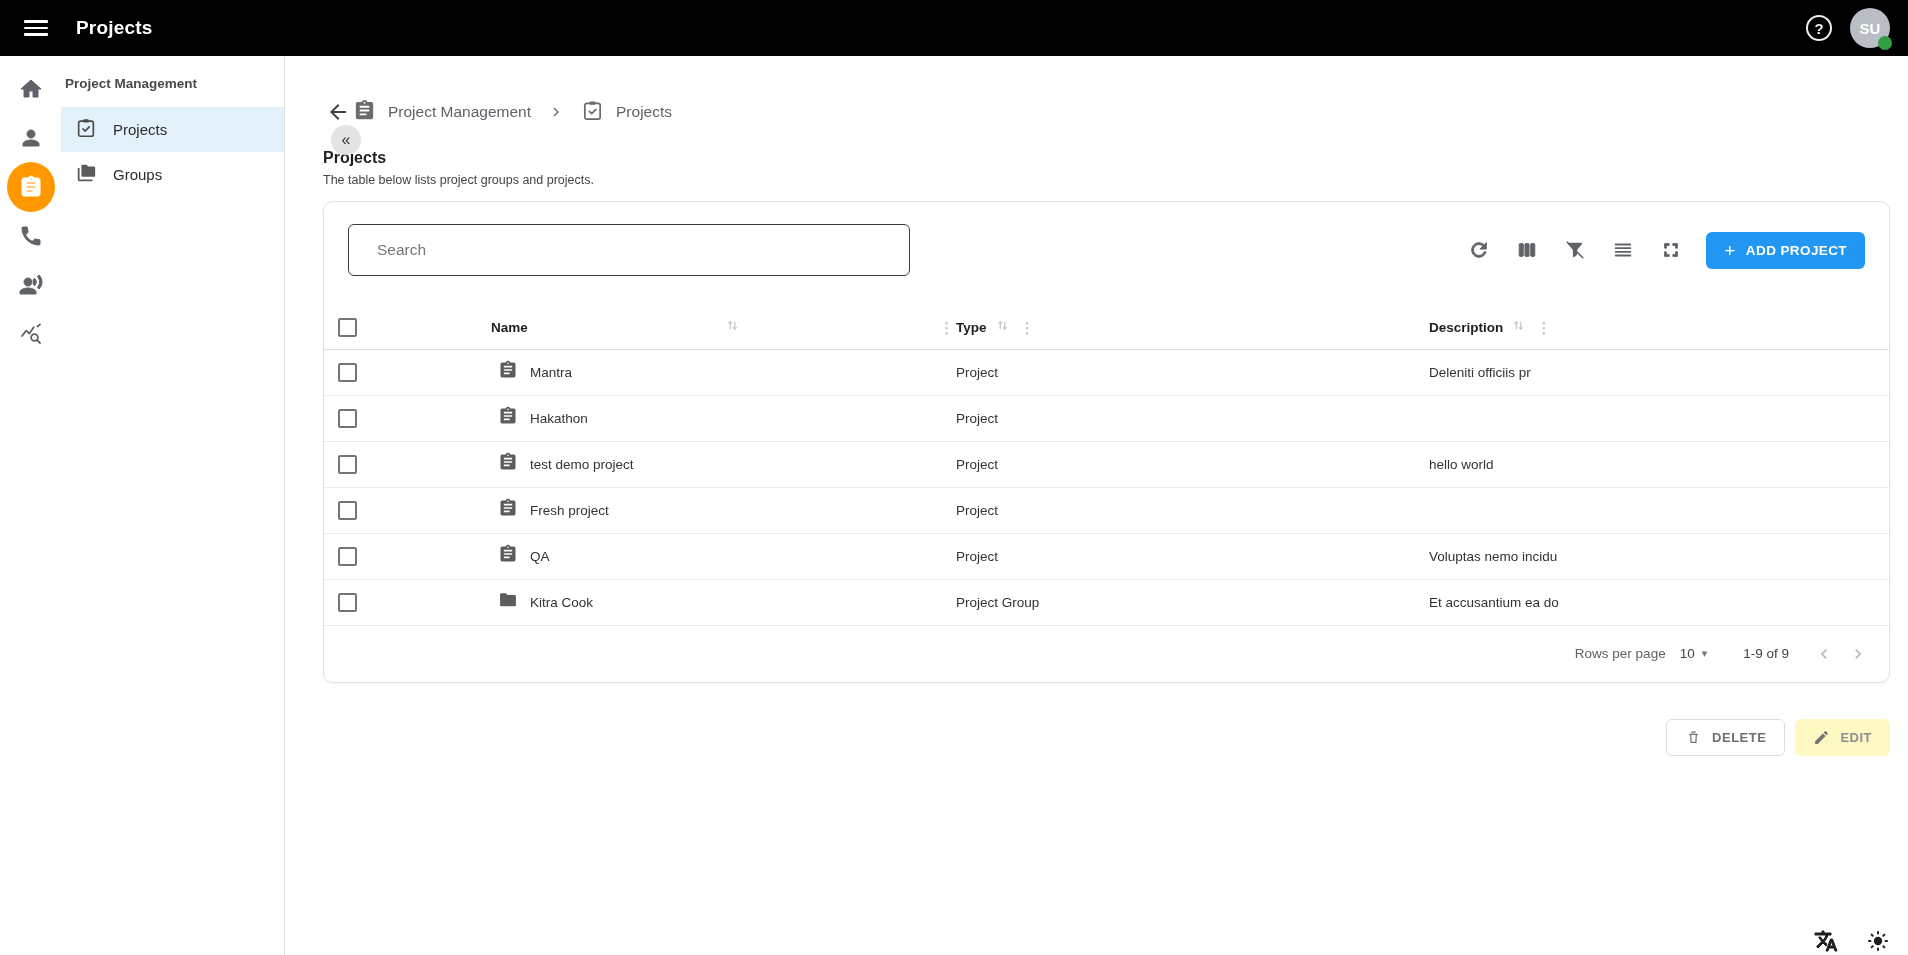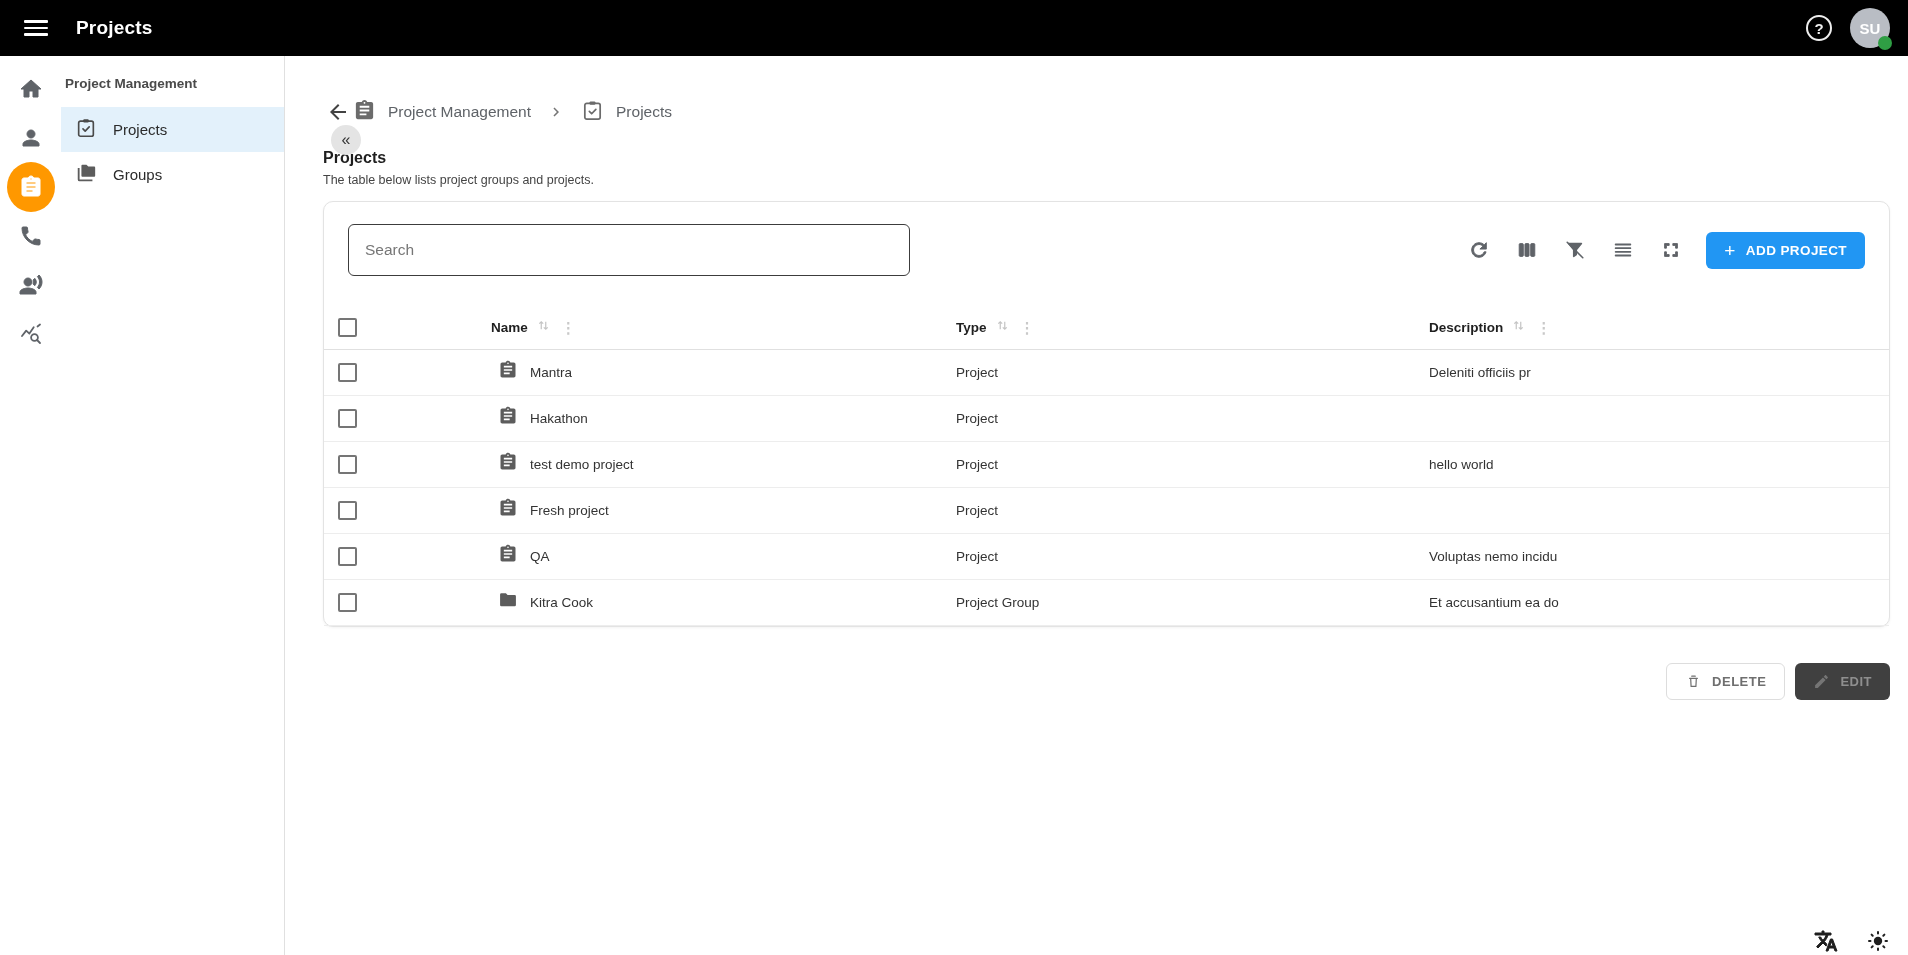--- a/index.html
+++ b/index.html
@@ -55,40 +55,40 @@
 
   .page-head { margin-top:22px; }
   .page-title { font-size:16px; font-weight:600; color:#1f1f1f; }
   .page-sub { font-size:12.5px; color:#444; margin-top:6px; }
 
   
   .card { margin-top:14px; width:1567px; border:1px solid #e3e3e3; border-radius:10px;
     box-shadow:0 1px 3px rgba(0,0,0,.05); background:#fff; }
   .card-toolbar { display:flex; align-items:center; padding:22px 24px 0 24px; }
   .search-input { width:562px; height:52px; border:1.5px solid #3c3c3c; border-radius:6px;
-    padding:0 16px; font-size:15.5px; color:#212121; outline:none; font-family:inherit; }
+    padding:0 28px; font-size:15.5px; color:#212121; outline:none; font-family:inherit; }
   .search-input::placeholder { color:#767676; }
   .toolbar-icons { margin-left:auto; display:flex; align-items:center; gap:14px; }
   .tool-btn { width:34px; height:34px; display:flex; align-items:center; justify-content:center;
     cursor:pointer; border-radius:50%; }
   .tool-btn svg { width:22px; height:22px; fill:#5f6368; stroke:#5f6368; }
   .add-btn { margin-left:18px; height:37px; background:#2196f3; color:#fff; border:none; border-radius:6px;
     padding:0 18px; font-size:13.5px; font-weight:700; letter-spacing:.4px; display:flex;
     align-items:center; gap:10px; cursor:pointer; font-family:inherit; }
   .add-btn .plus { font-size:19px; font-weight:400; line-height:1; }
 
   
   table { width:100%; border-collapse:collapse; table-layout:fixed; margin-top:31px; }
   col.c1 { width:157px; } col.c2 { width:475px; } col.c3 { width:473px; } col.c4 { width:auto; }
   thead th { height:42px; border-bottom:1px solid #e0e0e0; text-align:left; vertical-align:middle; }
   th .th-inner { display:flex; align-items:center; gap:8px; }
   th .col-label { font-size:13.5px; font-weight:700; color:#1f1f1f; }
   .sort-icon svg { width:15px; height:15px; stroke:#c4c4c4; fill:none; stroke-width:1.6; }
   .col-menu { color:#c9c9c9; font-size:15px; cursor:pointer; padding:0 2px; letter-spacing:0; }
-  th.c2-h .th-inner { padding-left:10px; }
+  th.c2-h .th-inner { padding-left:10px;justify-content:space-between; }
   tbody td { height:46px; border-bottom:1px solid #ededed; vertical-align:middle; }
   .cb-cell { padding-left:14px; }
   .checkbox { width:19px; height:19px; border:2px solid #757575; border-radius:2px; background:#fff; cursor:pointer; }
   .name-cell { display:flex; align-items:center; gap:12px; padding-left:17px; }
   .name-cell svg { width:20px; height:20px; fill:#5c5c5c; flex:none; }
   .cell-text { font-size:13.5px; color:#333; }
 
   
   .card-footer { height:56px; display:flex; align-items:center; justify-content:flex-end; padding-right:18px; }
   .pag { display:flex; align-items:center; font-size:13.5px; color:#5f6368; }
@@ -100,21 +100,21 @@
   .pag-btn { width:26px; height:26px; display:flex; align-items:center; justify-content:center; cursor:pointer; }
   .pag-btn svg { width:20px; height:20px; fill:#b9b9b9; }
 
   
   .actions { width:1567px; display:flex; justify-content:flex-end; gap:10px; margin-top:36px; }
   .btn { height:37px; border-radius:6px; font-size:13px; font-weight:700; letter-spacing:.5px;
     display:flex; align-items:center; gap:10px; padding:0 18px; cursor:pointer; font-family:inherit; }
   .btn svg { width:17px; height:17px; }
   .btn-delete { background:#fff; border:1px solid #ddd; color:#6f6f6f; }
   .btn-delete svg { fill:none; stroke:#6f6f6f; stroke-width:1.7; }
-  .btn-edit { background:#404040; border:none; color:#8f8f8f; }
+  .btn-edit { background:#fef9c3; border:none; color:#8f8f8f; }
   .btn-edit svg { fill:#757575; }
 
   
   .corner { position:absolute; right:16px; bottom:0px; display:flex; gap:24px; }
   .corner-btn { width:28px; height:28px; display:flex; align-items:center; justify-content:center; cursor:pointer; }
   .corner-btn svg { width:24px; height:24px; fill:#1f1f1f; stroke:#1f1f1f; }
 </style>
 </head>
 <body>
 
@@ -422,20 +422,42 @@
             </span>
             <span class="cell-text">Kitra Cook</span>
           </div>
               </td>
           <td><span class="cell-text">Project Group</span></td>
           <td><span class="cell-text">Et accusantium ea do</span></td>
         </tr>
           </tbody>
       </table>
 
+      <div class="card-footer">
+        <div class="pag">
+          <span class="rpp-label">Rows per page</span>
+          <span class="rpp-select">
+            <span>10</span>
+            <span class="rpp-caret">▾</span>
+          </span>
+          <span class="pag-range">1-9 of 9</span>
+          <span class="pag-nav">
+            <span class="pag-btn">
+              <svg viewBox="0 0 24 24">
+                  <path d="M15.41 7.41 14 6l-6 6 6 6 1.41-1.41L10.83 12z"></path>
+                </svg>
+            </span>
+            <span class="pag-btn">
+              <svg viewBox="0 0 24 24">
+                  <path d="M10 6 8.59 7.41 13.17 12l-4.58 4.59L10 18l6-6z"></path>
+                </svg>
+            </span>
+          </span>
+        </div>
+      </div>
     </div>
 
     <div class="actions">
       <button class="btn btn-delete">
         <svg viewBox="0 0 24 24">
             <path d="M6.5 7.5h11M9.5 4.5h5M8 7.5l.6 11.5h6.8L16 7.5" fill="none" stroke-linecap="round" stroke-linejoin="round"></path>
           </svg>
         <span>DELETE</span>
       </button>
       <button class="btn btn-edit">

